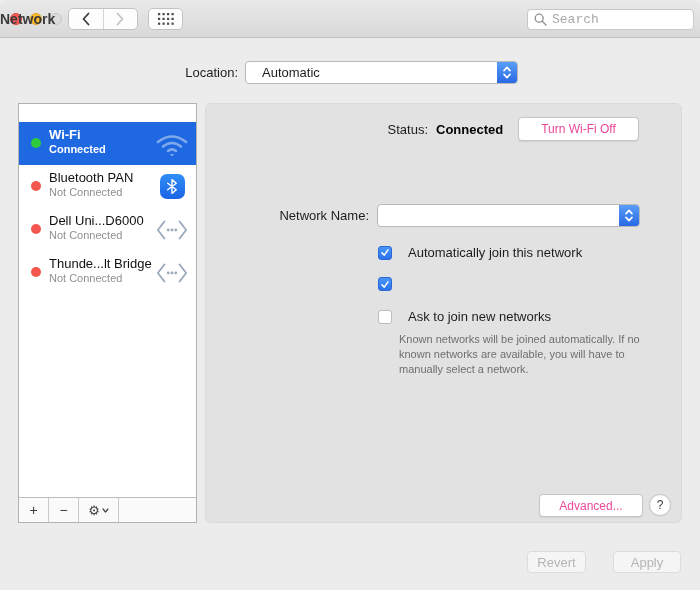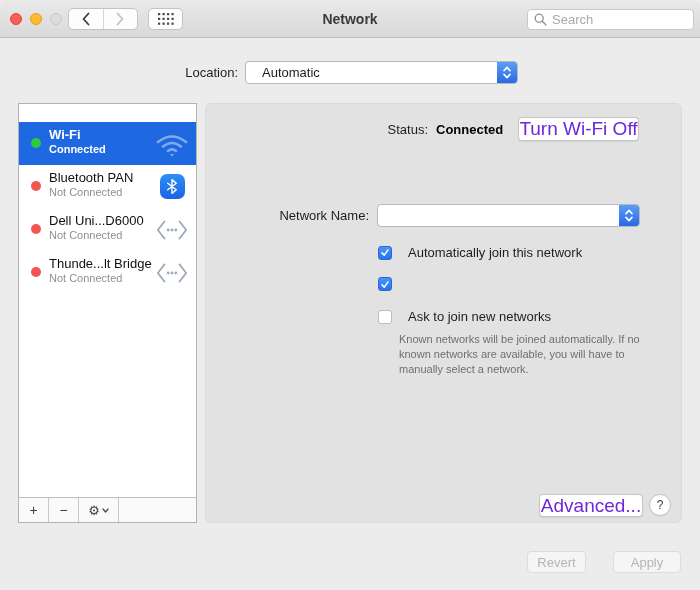--- a/index.html
+++ b/index.html
@@ -19,25 +19,25 @@
   .segmented { position:absolute; left:68px; top:8px; width:70px; height:22px; display:flex;
     background:#fdfdfd; border:1px solid #c3c3c3; border-radius:5px; overflow:hidden; }
   .seg { flex:1; display:flex; align-items:center; justify-content:center; background:transparent; border:none; cursor:default; }
   .seg.back { border-right:1px solid #d6d6d6; }
 
   .grid-btn { position:absolute; left:148px; top:8px; width:35px; height:22px;
     background:#fdfdfd; border:1px solid #c3c3c3; border-radius:5px;
     display:flex; align-items:center; justify-content:center; }
 
   .win-title { position:absolute; left:0; top:0; width:700px; height:50px; line-height:38px;
-    text-align:center; font-size:14px; font-weight:700; color:#3a3a3a; pointer-events:none; }
+    font-size:14px; font-weight:700; color:#3a3a3a; pointer-events:none; }
 
   .search { position:absolute; left:527px; top:9px; width:167px; height:21px;
     background:#ffffff; border:1px solid #c8c8c8; border-radius:4px;
-    display:flex; align-items:center; padding:0 6px; gap:5px; }
+    display:flex; align-items:center; padding:0 6px; gap:5px;font-family:Liberation Mono, monospace; }
   .search .ph { font-size:13px; color:#a9a9a9; }
 
   
   .loc-label { position:absolute; left:0; top:65px; width:238px; text-align:right; font-size:13px; color:#1f1f1f; }
   .popup { position:absolute; background:#ffffff; border:1px solid #b9b9b9; border-radius:4px;
     display:flex; align-items:center; font-size:13px; color:#1d1d1d; }
   .popup .val { flex:1; padding-left:16px; white-space:nowrap; overflow:hidden; }
   .popup .cap { width:20px; align-self:stretch; background:linear-gradient(#5a9ef8,#2a69e4);
     border-radius:0 3px 3px 0; display:flex; align-items:center; justify-content:center; }
   .popup.loc { left:245px; top:61px; width:273px; height:23px; }
@@ -66,21 +66,21 @@
   .tool-btn.add, .tool-btn.rem { width:30px; }
   .tool-btn.act { width:40px; }
   .gear-glyph { font-size:13px; color:#444; line-height:1; }
 
   
   .panel { position:absolute; left:205px; top:103px; width:477px; height:420px;
     background:#e2e2e2; border:1px solid #dadada; border-radius:6px; }
   .p-label { position:absolute; font-size:13px; color:#1d1d1d; text-align:right; }
   .status-label { left:0; top:18px; width:222px; }
   .status-value { position:absolute; left:230px; top:18px; font-size:13px; font-weight:700; color:#000; }
-  .btn { background:#ffffff; border:1px solid #c6c6c6; border-radius:4px; font-size:19px; color:#6d28d9;
+  .btn { background:#ffffff; border:1px solid #c6c6c6; border-radius:4px; font-size:12px; color:#ec4899;
     font-family:"Liberation Sans", sans-serif; box-shadow:0 0.5px 1px rgba(0,0,0,0.08); }
   .turnoff { position:absolute; left:312px; top:13px; width:121px; height:24px; }
   .netname-label { left:0; top:104px; width:163px; }
 
   .cbrow { position:absolute; display:flex; align-items:center; gap:16px; }
   .cb { width:14px; height:14px; border-radius:3px; background:#ffffff; border:1px solid #bcbcbc;
     display:flex; align-items:center; justify-content:center; flex:0 0 auto; }
   .cb.checked { background:linear-gradient(#4796f8,#2c72ec); border-color:#2a67d9; }
   .cb svg { display:none; }
   .cb.checked svg { display:block; }

